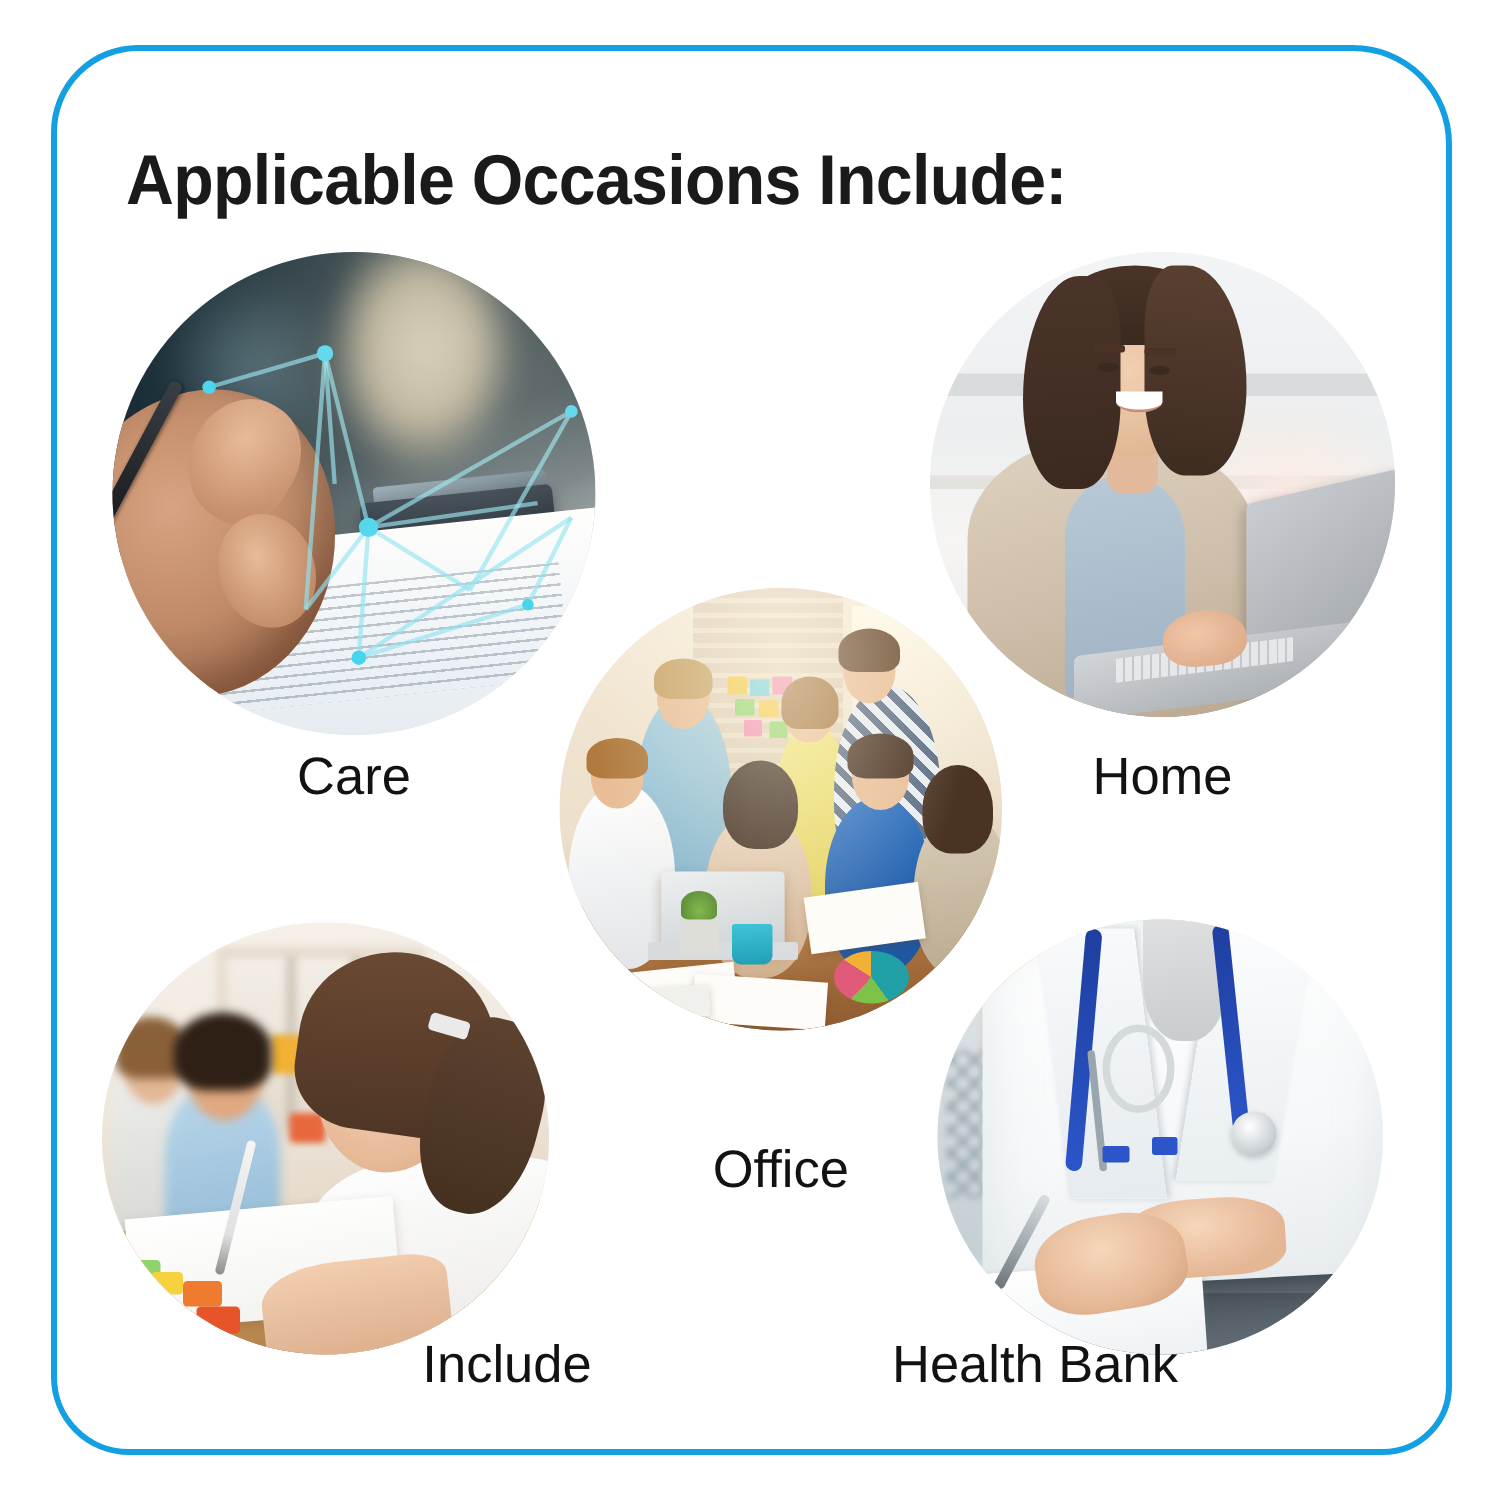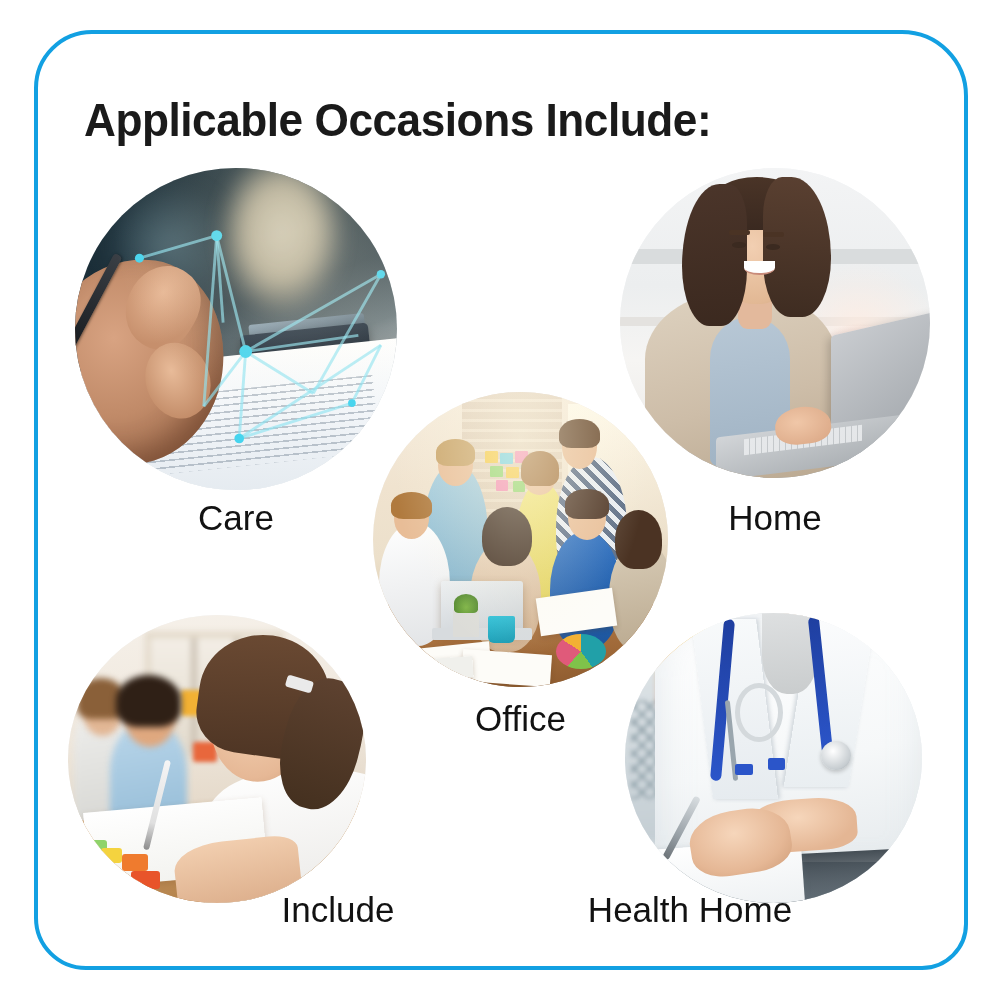--- a/index.html
+++ b/index.html
@@ -409,21 +409,21 @@
         <div class="off-plant"></div>
         <div class="off-cup"></div>
         <div class="off-paper" style="left:8%;top:86%;width:32%;height:12%;transform:rotate(-6deg);"></div>
         <div class="off-paper" style="left:30%;top:88%;width:30%;height:11%;transform:rotate(4deg);"></div>
         <div class="off-paper" style="left:56%;top:68%;width:26%;height:13%;transform:rotate(-8deg);"></div>
         <div class="off-pie"></div>
         <div class="off-paper" style="left:14%;top:90%;width:20%;height:7%;background:linear-gradient(to right,#2fb5c4 0 30%,#f0f0ec 30% 100%);transform:rotate(-4deg);"></div>
         <div class="off-haze"></div>
       </div>
     </div>
-    <div class="caption" style="left:373px;top:699px;width:295px;">Office</div>
+    <div class="caption" style="left:373px;top:760px;width:295px;">Office</div>
   </div>
 
   <div class="occ">
     <div class="bubble" style="left:68px;top:615px;width:298px;height:288px;">
       <div class="scene">
         <div class="sch-bg"></div>
         <div class="sch-shelf">
           <i style="left:0;top:46%;width:100%;height:6px;"></i>
           <i style="left:32%;top:0;width:6px;height:100%;"></i>
           <i style="left:66%;top:0;width:6px;height:100%;"></i>
@@ -477,16 +477,16 @@
         <div class="hc-clipBlue" style="left:37%;top:52%;"></div>
         <div class="hc-clipBlue" style="left:48%;top:50%;"></div>
         <div class="hc-desk"></div>
         <div class="hc-deskrefl"></div>
         <div class="hc-paper"></div>
         <div class="hc-hand2"></div>
         <div class="hc-hand"></div>
         <div class="hc-pen"></div>
       </div>
     </div>
-    <div class="caption" style="left:500px;top:890px;width:380px;">Health Home</div>
+    <div class="caption" style="left:500px;top:890px;width:380px;">Health Bank</div>
   </div>
 
 </div>
 
 </body></html>

